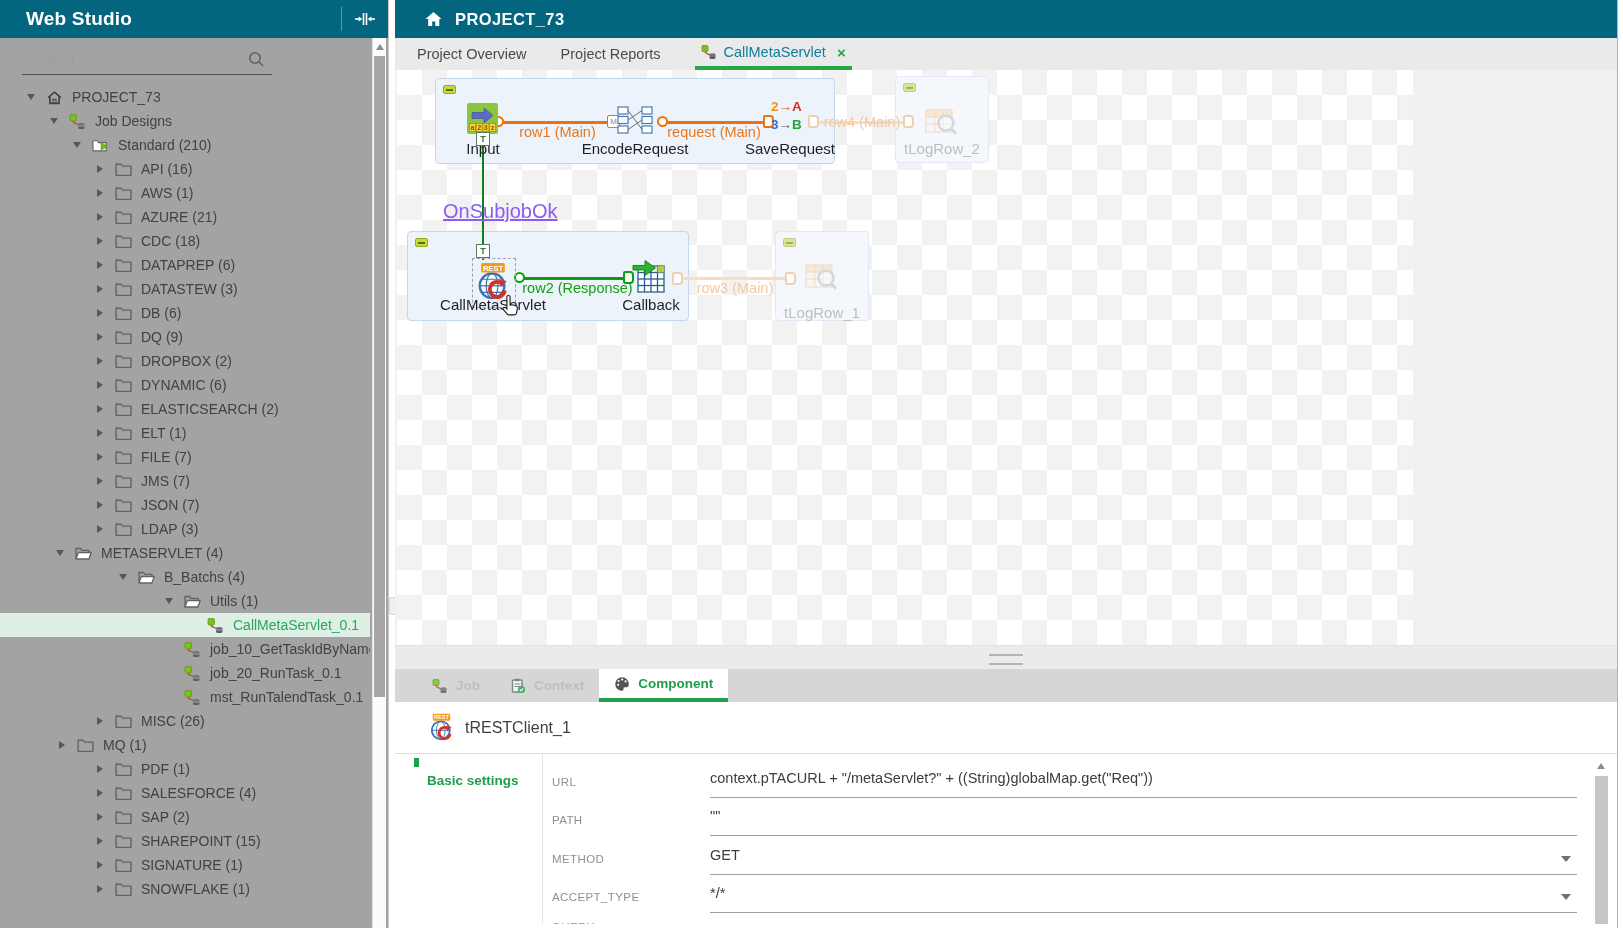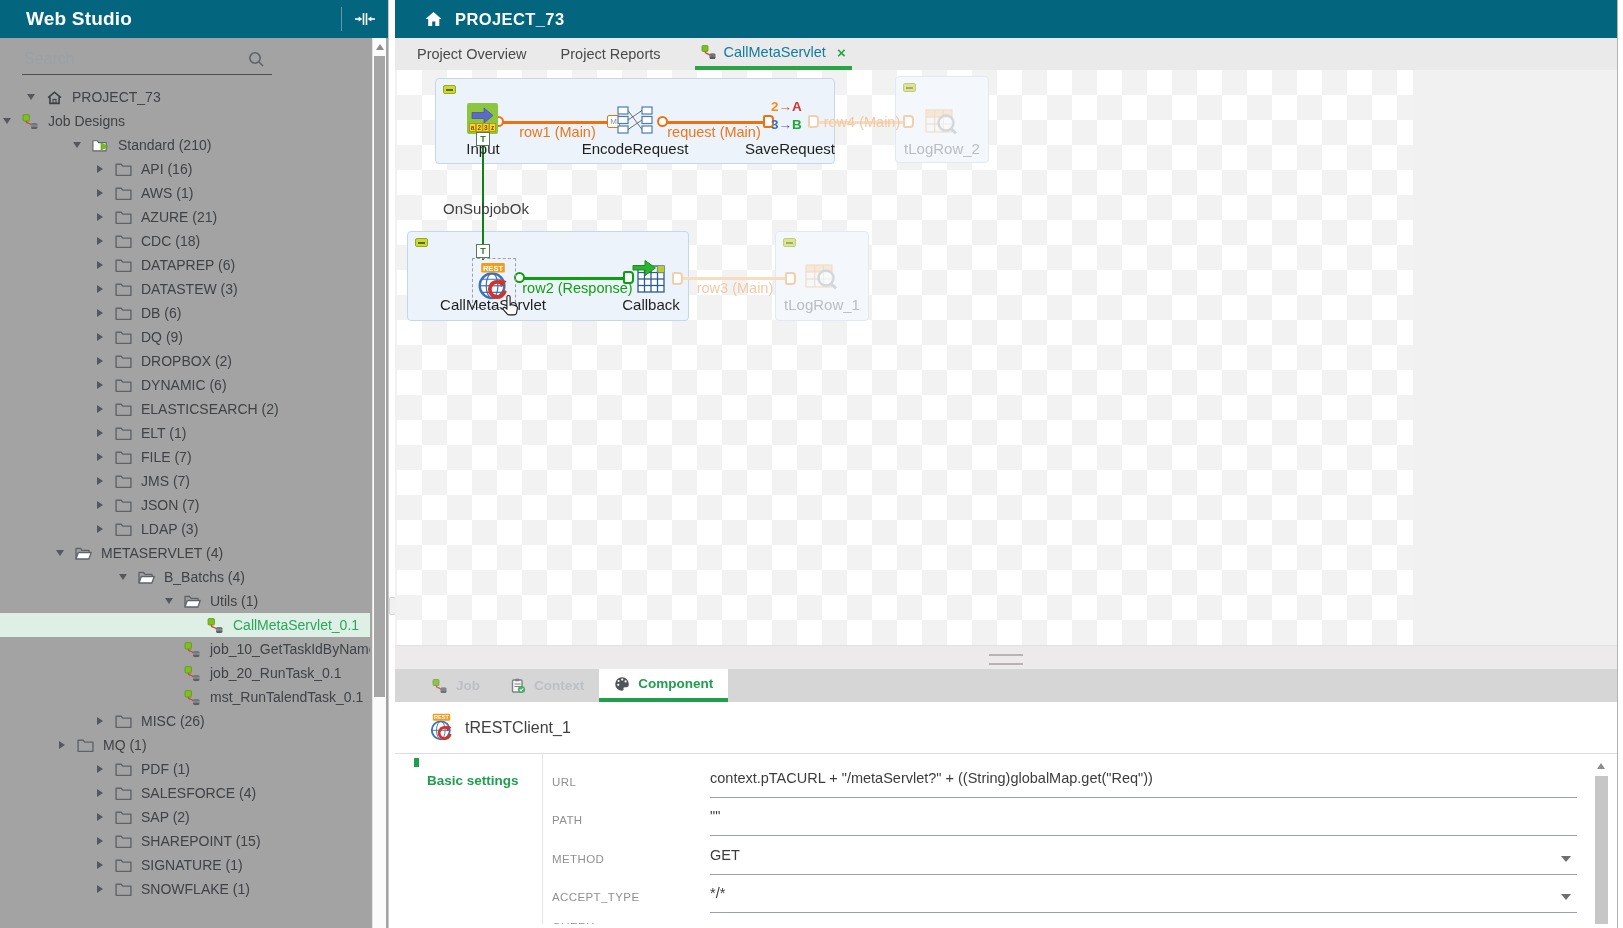--- a/index.html
+++ b/index.html
@@ -47,21 +47,21 @@
   .cbadge{position:absolute;left:7px;top:6px;width:13px;height:9px;background:#c9da33;border:1px solid #97aa1e;border-radius:2px;box-sizing:border-box;cursor:pointer;}
   .cbadge::after{content:"";display:block;width:7px;height:2px;background:#5d6b14;margin:2.5px auto 0;}
   .faded .cbadge{opacity:.55;}
   .hline{position:absolute;height:2.5px;background:#ec7211;}
   .hline.green{background:#0aa00f;}
   .hline.fade{background:#f7dcc0;}
   .vtrig{position:absolute;width:2px;background:#0e8015;}
   .llabel{position:absolute;font-size:14.5px;color:#e8781e;text-align:center;white-space:nowrap;cursor:pointer;}
   .llabel.green{color:#12a012;}
   .llabel.fade{color:#f2c9a2;}
-  .llabel.trig{color:#404040;font-size:15px;}
+  .llabel.trig{color:#8b5cf6;font-size:20px;text-decoration:underline;}
   .ep{position:absolute;width:7px;height:7px;border:2.2px solid #ec7211;background:#fff;border-radius:50%;}
   .epsq{position:absolute;width:7px;height:9px;border:2.2px solid #ec7211;background:#fff;border-radius:2px 4px 4px 2px;}
   .ep.green,.epsq.green{border-color:#0aa00f;}
   .ep.fade,.epsq.fade{border-color:#f2cfae;}
   .mbox{position:absolute;width:11px;height:11px;border:1.5px solid #ec7211;background:#fff;font-size:8px;color:#8a8a8a;text-align:center;line-height:11px;border-radius:2px;box-sizing:content-box;}
   .tbox{position:absolute;width:12px;height:12px;border:1.2px solid #567a5a;background:#fff;color:#2f7a35;font-size:9px;font-weight:700;text-align:center;line-height:12px;}
   .nicon{position:absolute;cursor:pointer;}
   .nicon svg{display:block;width:100%;height:100%;}
   .nlabel{position:absolute;transform:translateX(-50%);font-size:15px;color:#1f1f1f;white-space:nowrap;}
   .dim{opacity:.45;}
@@ -129,21 +129,21 @@
         <span class="chev down"></span>
         <span class="ticon">
           <svg viewBox="0 0 16 16">
             <path d="M2 8.2 8 3l6 5.2" fill="none" stroke="#3c4043" stroke-width="1.5"></path>
             <path d="M3.7 7.6V13.5h8.6V7.6" fill="none" stroke="#3c4043" stroke-width="1.5"></path>
             <rect x="6.6" y="9.8" width="2.8" height="3.7" fill="none" stroke="#3c4043"></rect>
           </svg>
         </span>
         <span>PROJECT_73</span>
       </div>
-      <div class="tree-row" style="">
+      <div class="tree-row" style="padding-left: 47px;">
         <span class="chev down"></span>
         <span class="ticon">
           <svg viewBox="0 0 16 16">
             <rect x="1" y="1.5" width="6" height="6" rx="1" fill="#7dc022" stroke="#629a12" stroke-width=".8"></rect>
             <path d="M4 7.5c0 3 4 1.5 5 4" fill="none" stroke="#d04545" stroke-width="1.4"></path>
             <ellipse cx="11.5" cy="10.5" rx="3" ry="1.2" fill="#6f7478"></ellipse>
             <rect x="8.5" y="10.5" width="6" height="3.4" fill="#6f7478"></rect>
             <ellipse cx="11.5" cy="13.9" rx="3" ry="1.2" fill="#565b5e"></ellipse>
             <line x1="8.5" y1="11.7" x2="14.5" y2="11.7" stroke="#9aa0a3" stroke-width=".5"></line>
             <line x1="8.5" y1="12.9" x2="14.5" y2="12.9" stroke="#9aa0a3" stroke-width=".5"></line>
@@ -656,21 +656,21 @@
             <rect x="2" y="4" width="26" height="22"></rect>
             <line x1="2" y1="11" x2="28" y2="11"></line>
             <line x1="2" y1="18" x2="28" y2="18"></line>
             <line x1="10.7" y1="4" x2="10.7" y2="26"></line>
             <line x1="19.4" y1="4" x2="19.4" y2="26"></line>
           </g>
           <circle cx="22" cy="17" r="7.5" fill="rgba(255,255,255,.55)" stroke="#aab0b6" stroke-width="2.4"></circle>
           <line x1="27" y1="22.5" x2="32" y2="27.5" stroke="#aab0b6" stroke-width="3"></line>
         </svg>
     </div>
-    <div class="nlabel" style="left:427px;top:226px;color:#b9bec4;text-align:right;">tLogRow_1</div>
+    <div class="nlabel" style="left:427px;top:234px;color:#b9bec4;text-align:right;">tLogRow_1</div>
   </div>
 
   <div class="splitter">
     <div class="handle"></div>
   </div>
 
   <div class="bottombar">
     <span class="btab">
       <svg viewBox="0 0 16 16">
           <rect x="1" y="1.5" width="6" height="6" rx="1" fill="#7dc022" stroke="#629a12" stroke-width=".8"></rect>

